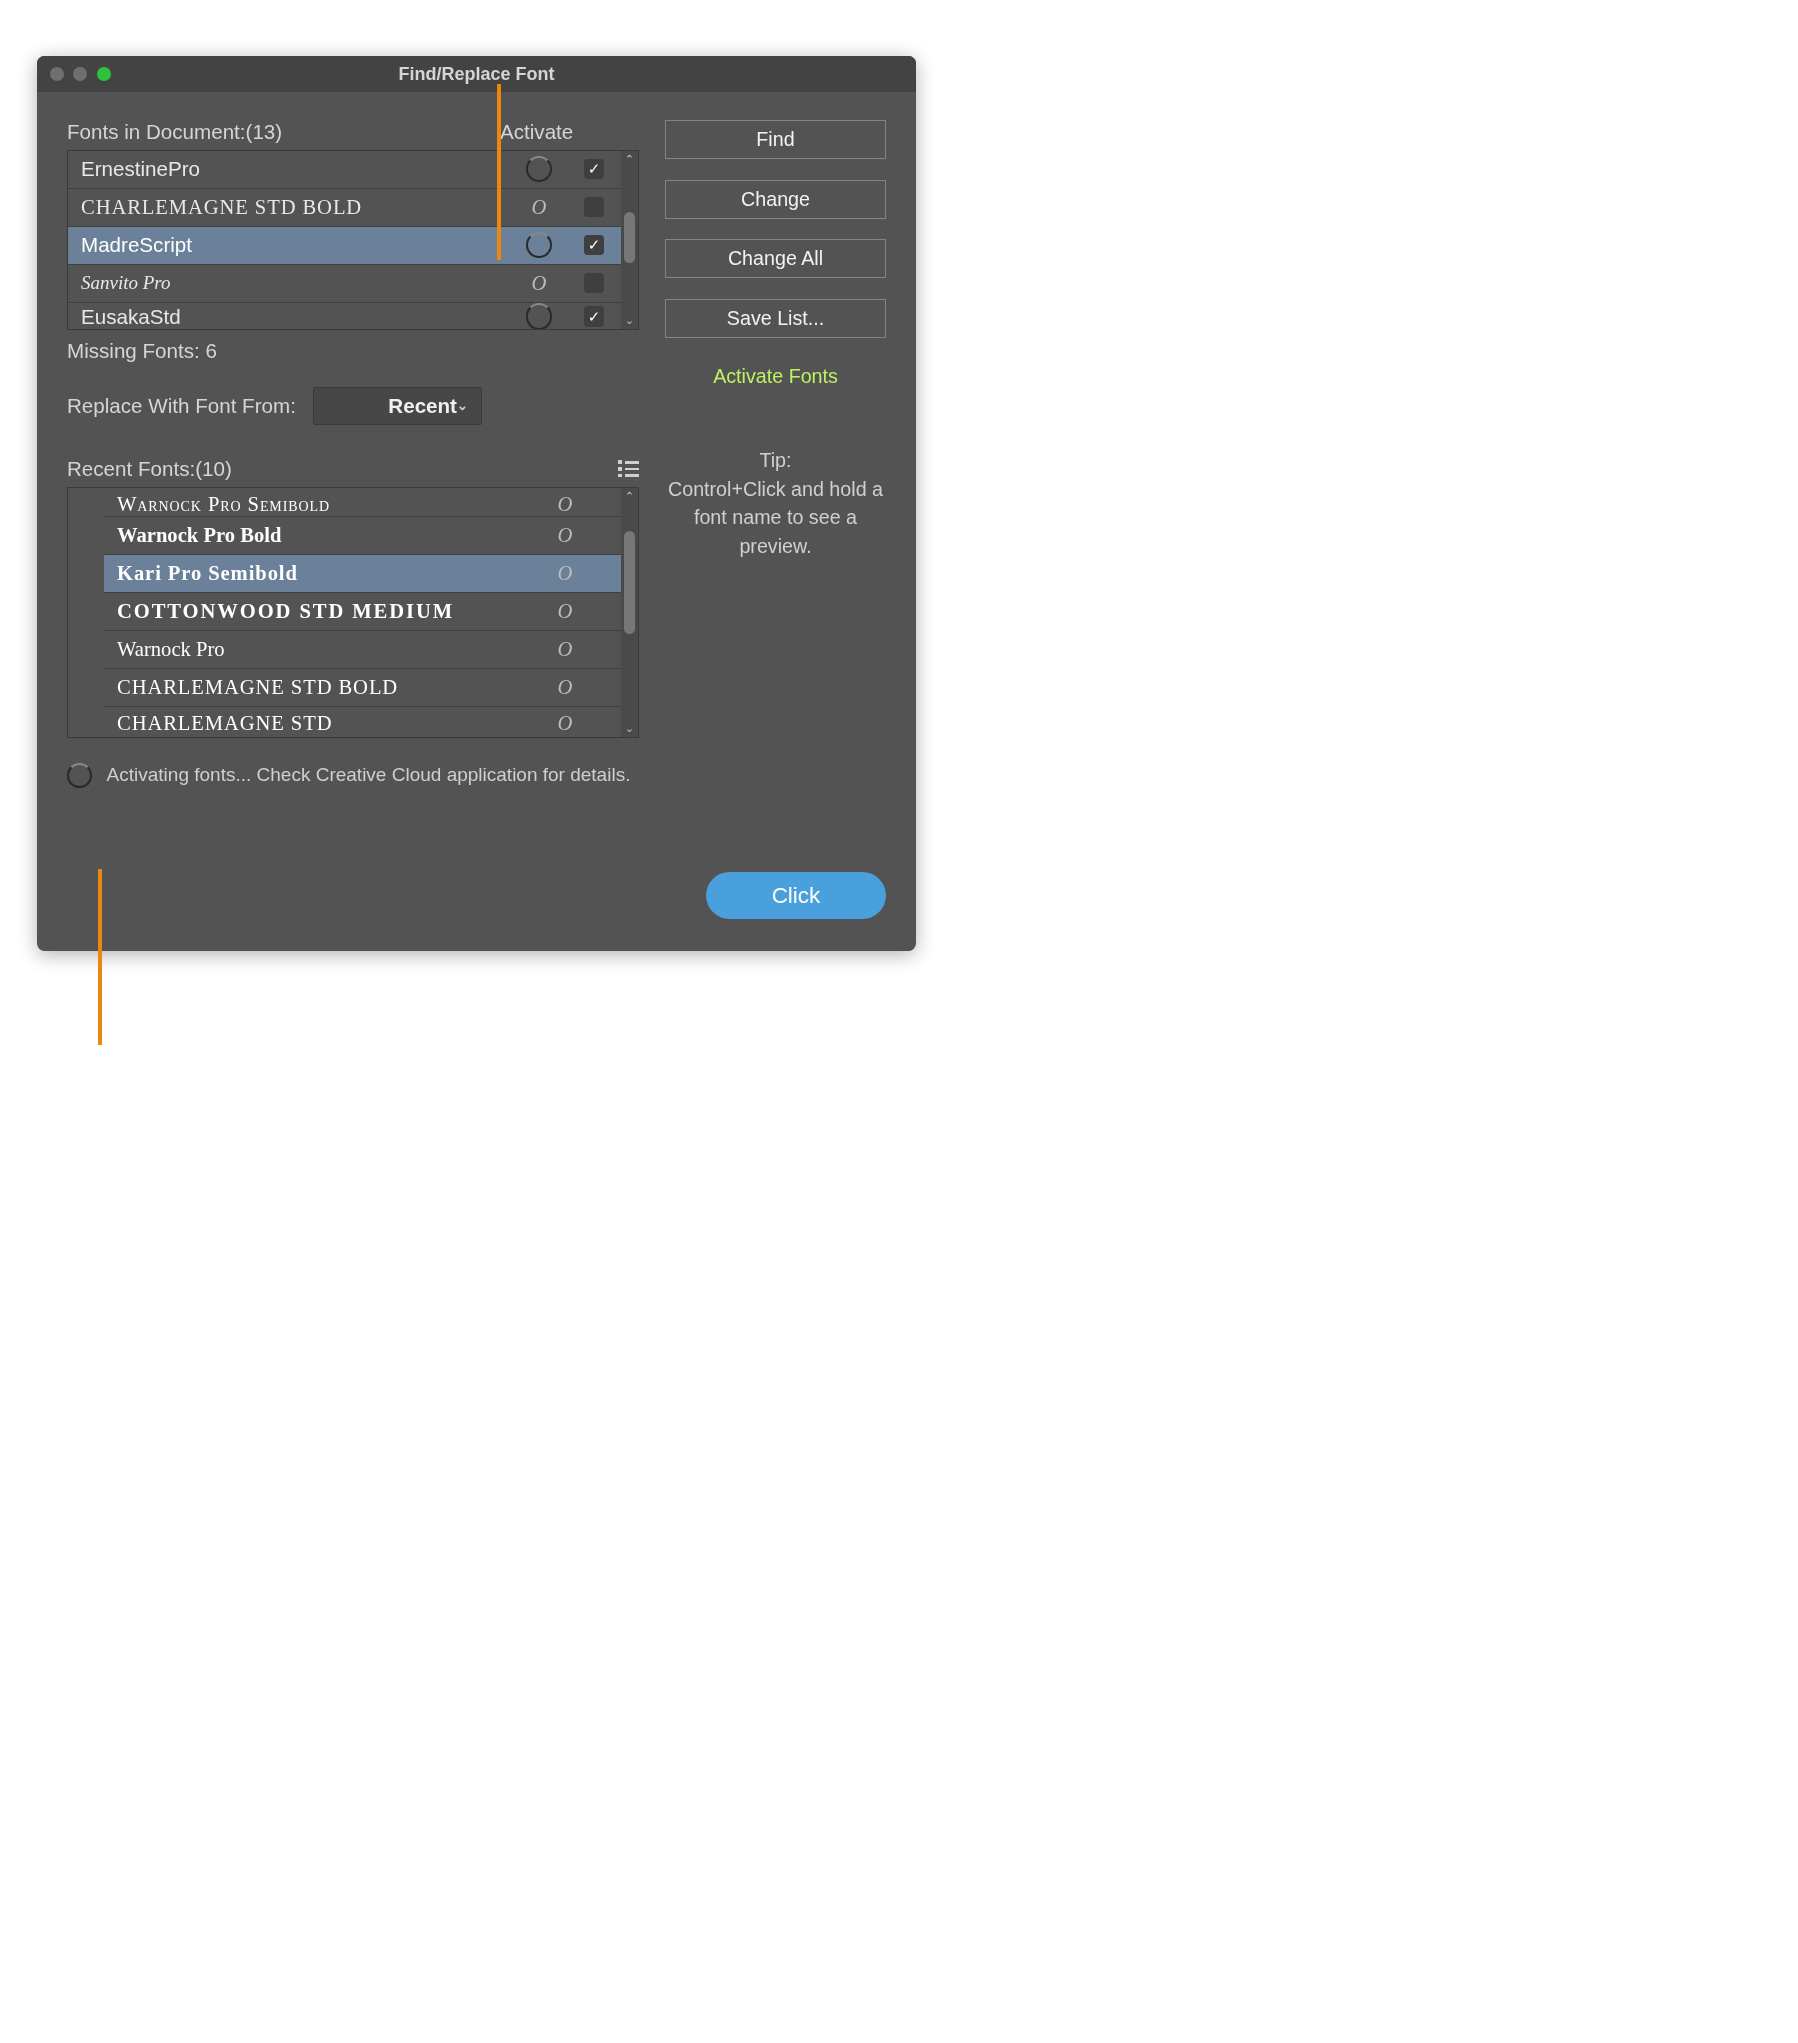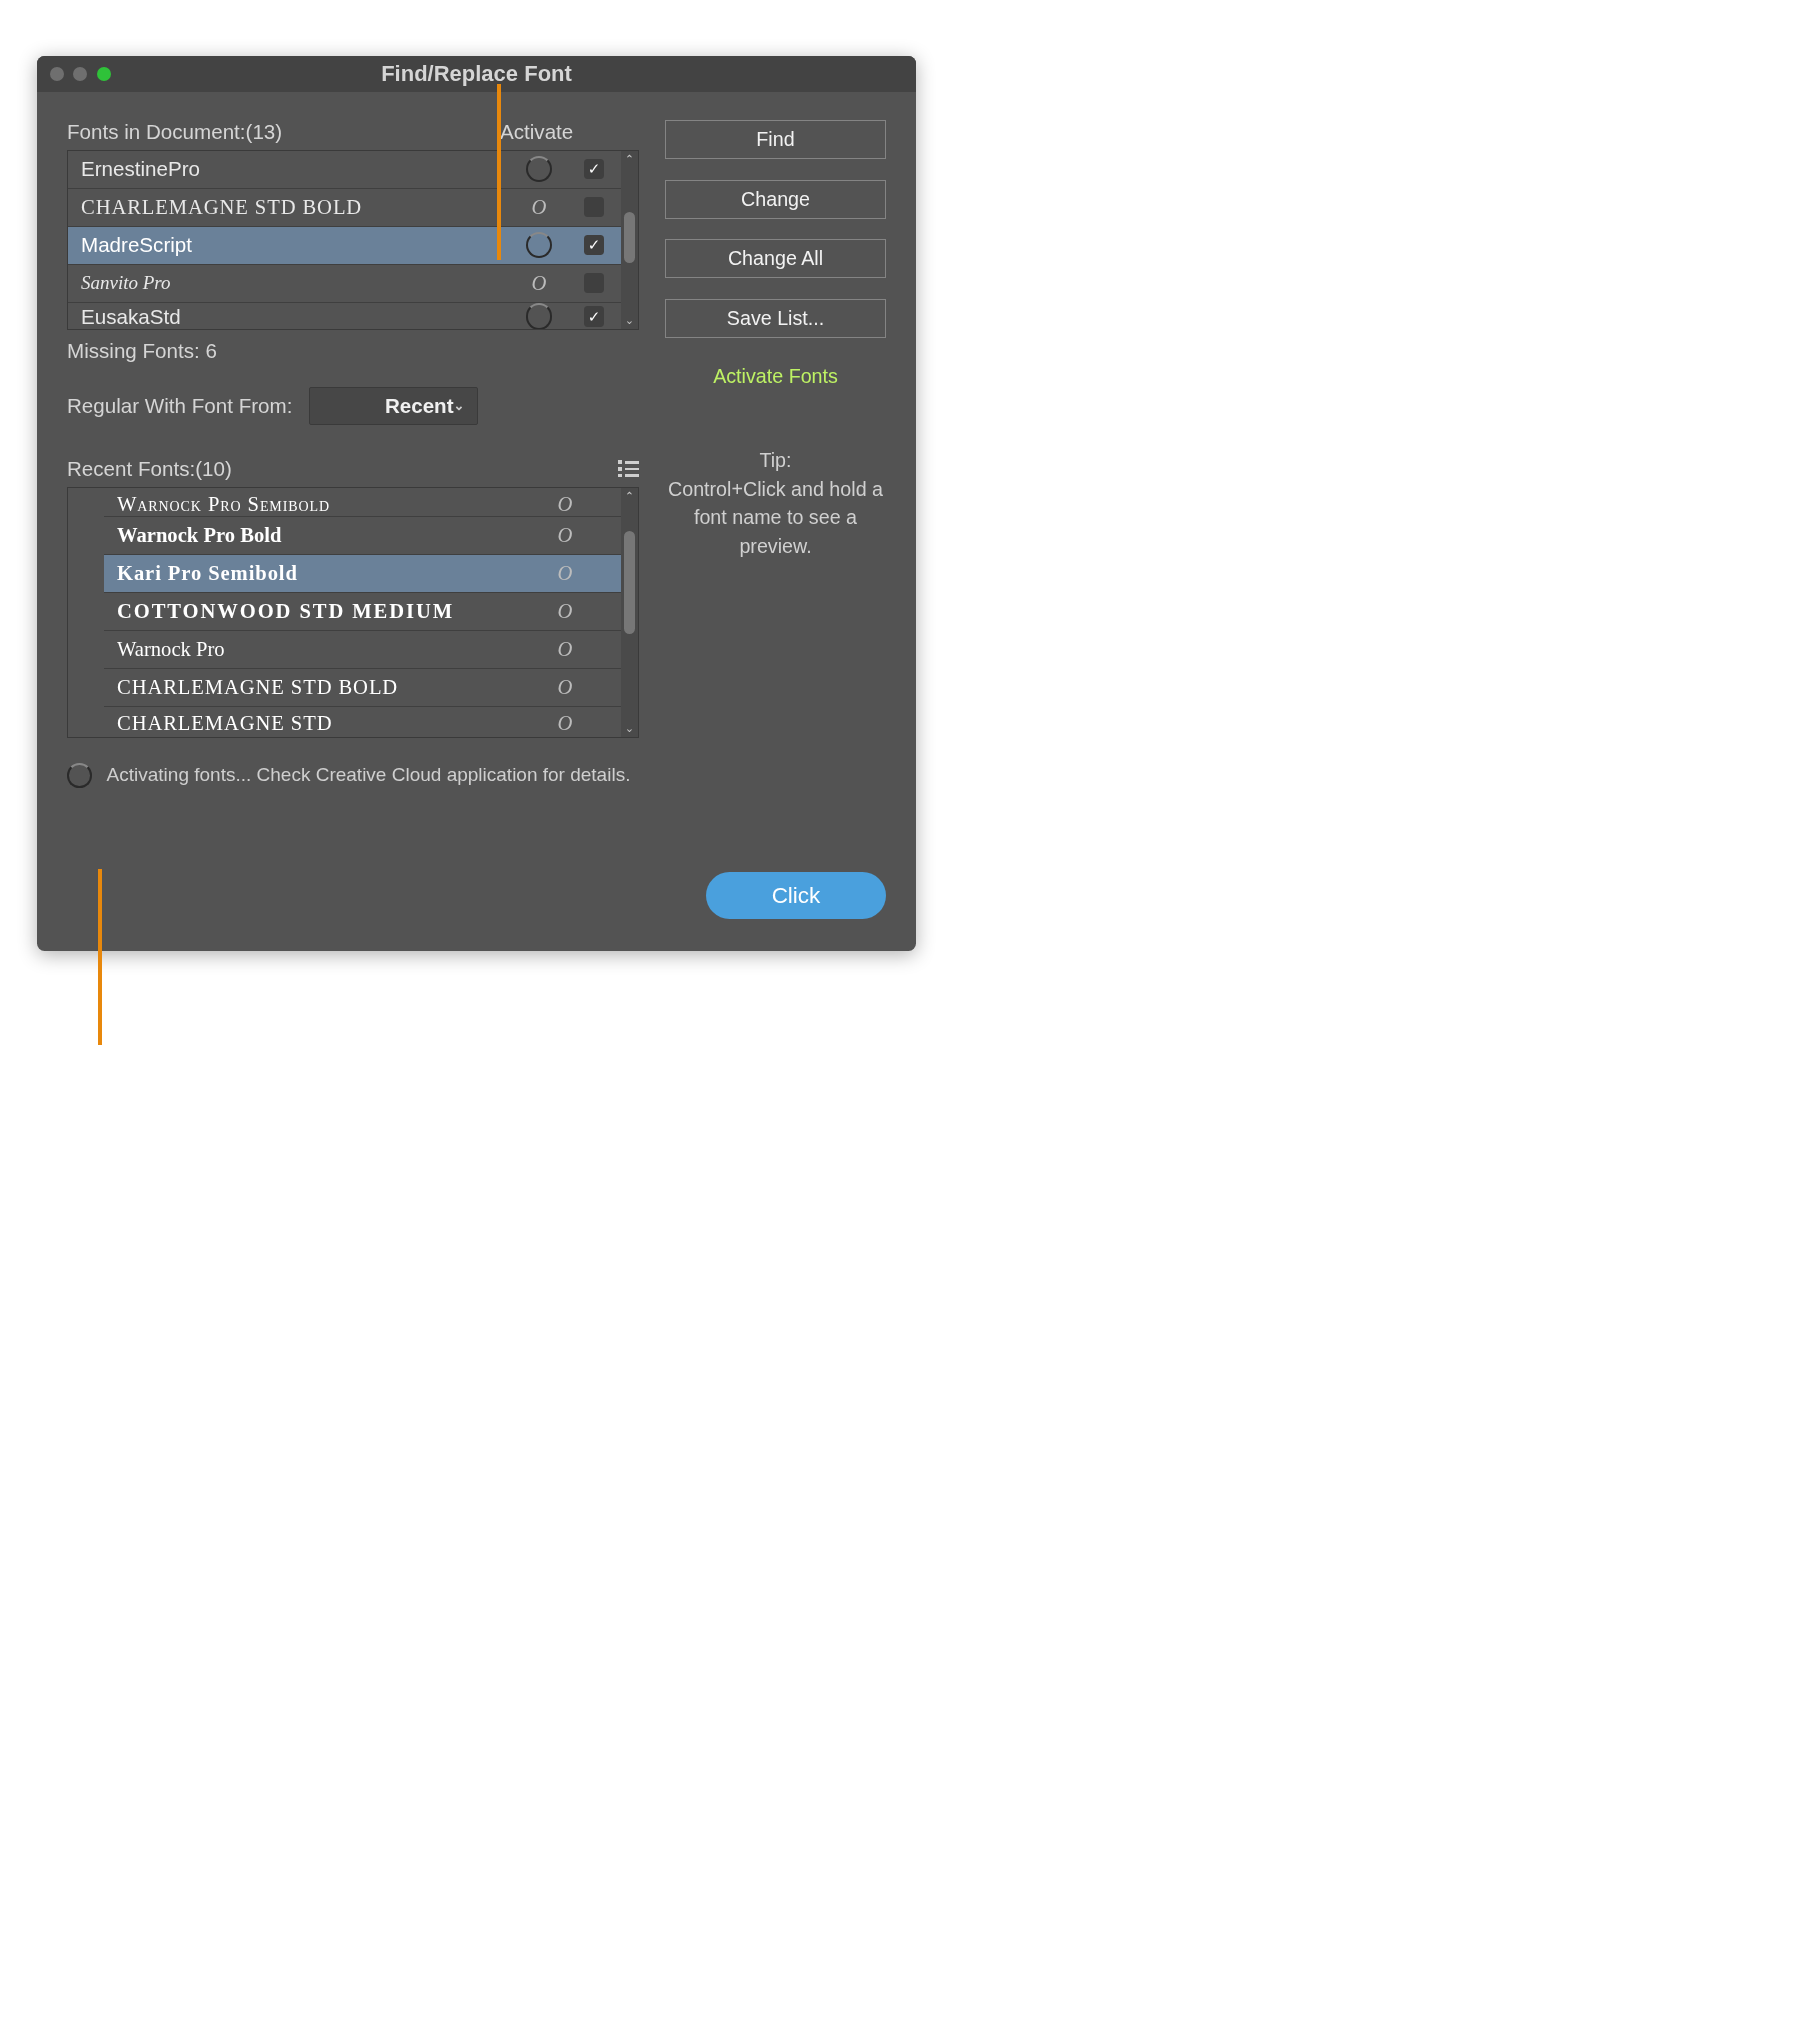--- a/index.html
+++ b/index.html
@@ -78,21 +78,21 @@
   }
   .tl-close { background: #6f6f6f; }
   .tl-min   { background: #6f6f6f; }
   .tl-zoom  { background: #2fc239; }
   .title {
     position: absolute;
     left: 0; right: 0;
     text-align: center;
     color: #d5d5d5;
     font-weight: 700;
-    font-size: 22px;
+    font-size: 18px;
     pointer-events: none;
   }
 
   .body {
     padding: 28px 30px 28px 30px;
     display: flex;
     gap: 26px;
   }
   .left-col {
     flex: 1;
@@ -445,21 +445,21 @@
             <div class="scrollbar">
             <div class="arr">⌃</div>
             <div class="thumb" style="height:51px; margin-bottom:3.7px;"></div>
             <div class="arr" style="margin-top:auto;">⌄</div>
           </div>
         </div>
 
         <div class="missing">Missing Fonts: 6</div>
 
         <div class="replace-row">
-          <span>Regular With Font From:</span>
+          <span>Replace With Font From:</span>
           <div class="select">
             <span>Recent</span>
             <span class="chev">⌄</span>
           </div>
         </div>
 
         <div class="recent-header">
           <span>Recent Fonts:(10)</span>
           <div class="list-icon">
             <span></span>

